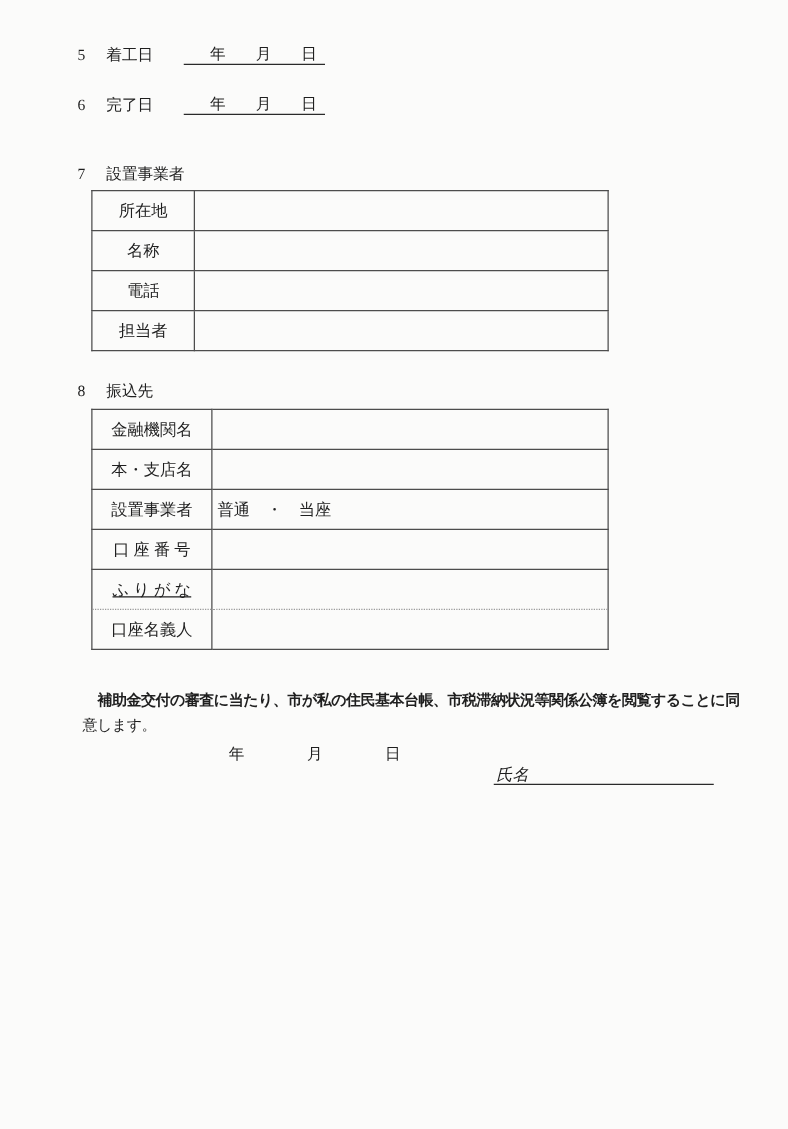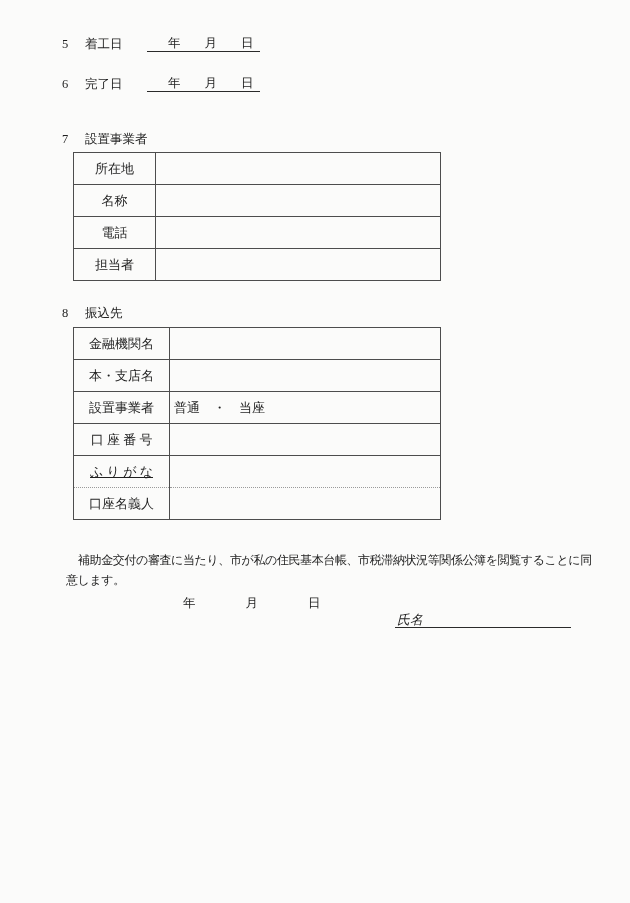--- a/index.html
+++ b/index.html
@@ -38,21 +38,21 @@
     width: 113px;
     margin-left: 24px;
     padding-right: 6px;
     border-bottom: 1px solid #2a2a2a;
     box-sizing: border-box;
   }
   
   table.tbl {
     position: absolute;
     left: 73px;
-    width: 368px;
+    width: 414px;
     border-collapse: collapse;
     table-layout: fixed;
     font-size: 13px;
   }
   table.tbl td {
     border: 1px solid #4d4d4d;
     height: 31px;
     padding: 0 4px;
     vertical-align: middle;
   }
@@ -76,21 +76,21 @@
   
   .consent {
     position: absolute;
     left: 66px;
     top: 550px;
     font-size: 12px;
     letter-spacing: -0.4px;
     line-height: 20px;
     white-space: nowrap;
   }
-  .consent .line1 { padding-left: 12px; }
+  .consent .line1 { padding-left: 12px; font-weight: bold; }
   
   .sign-date {
     position: absolute;
     left: 183px;
     top: 595px;
     display: flex;
     gap: 50px;
     font-size: 12.5px;
     line-height: 16px;
   }

